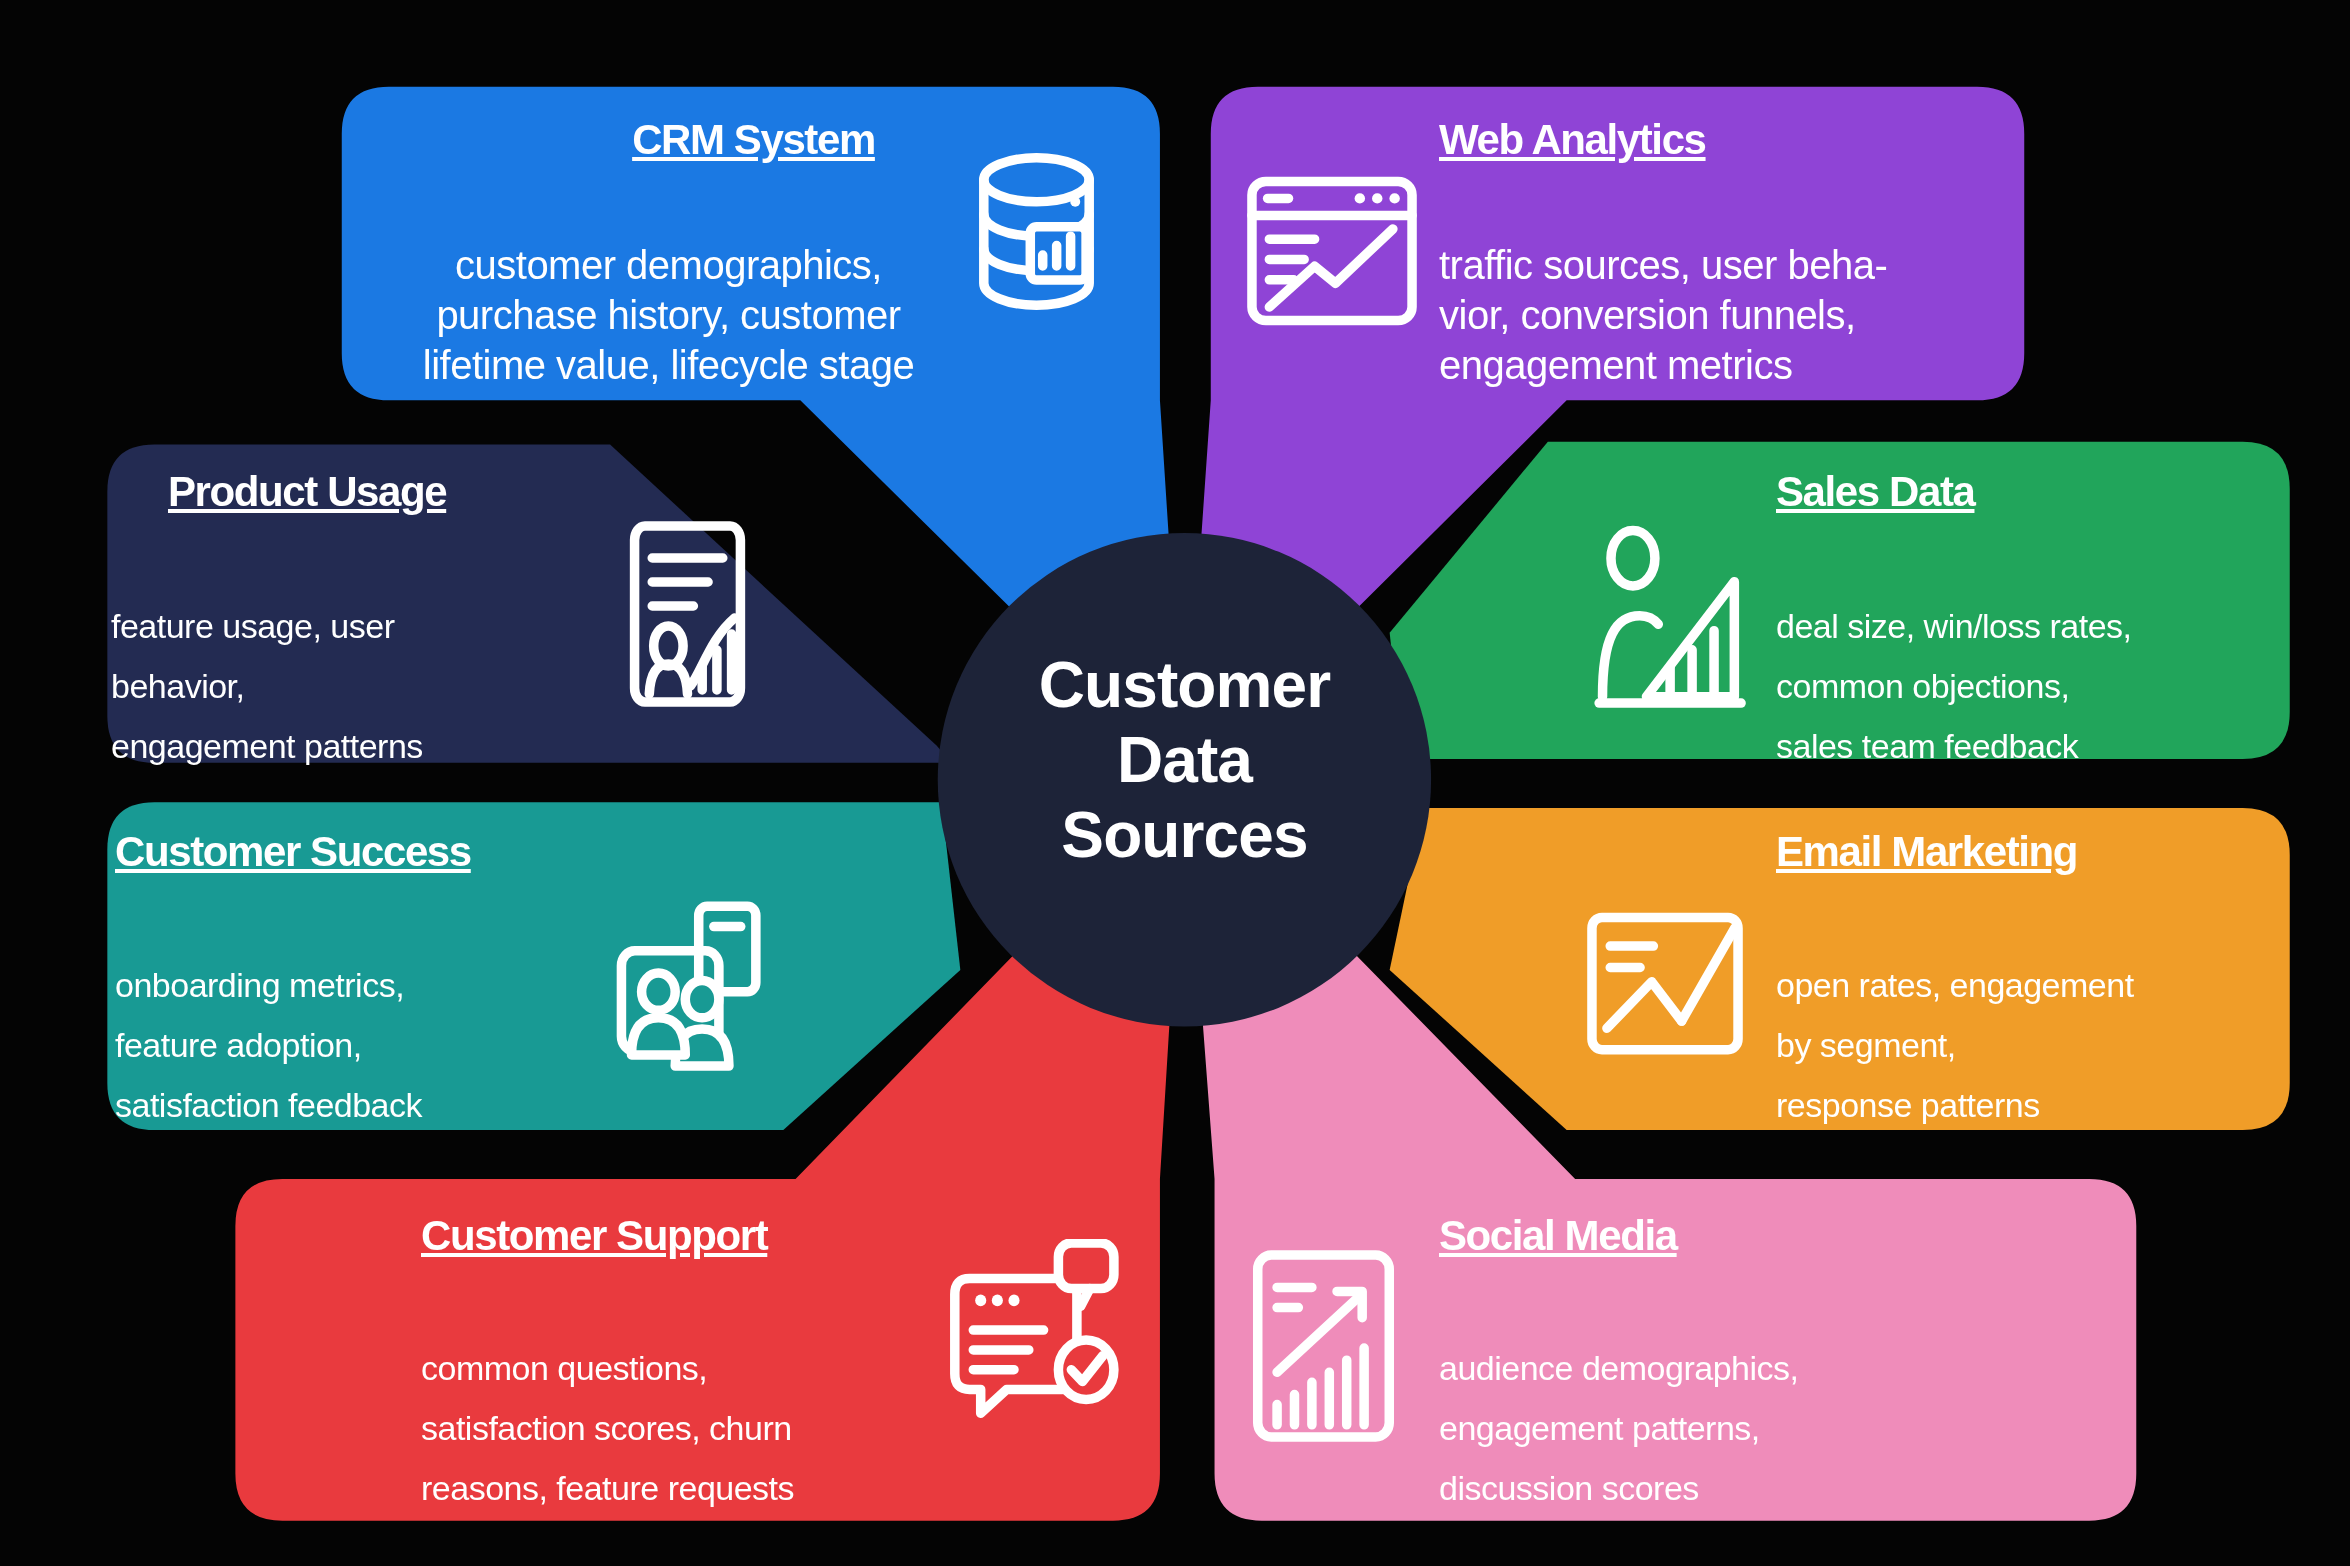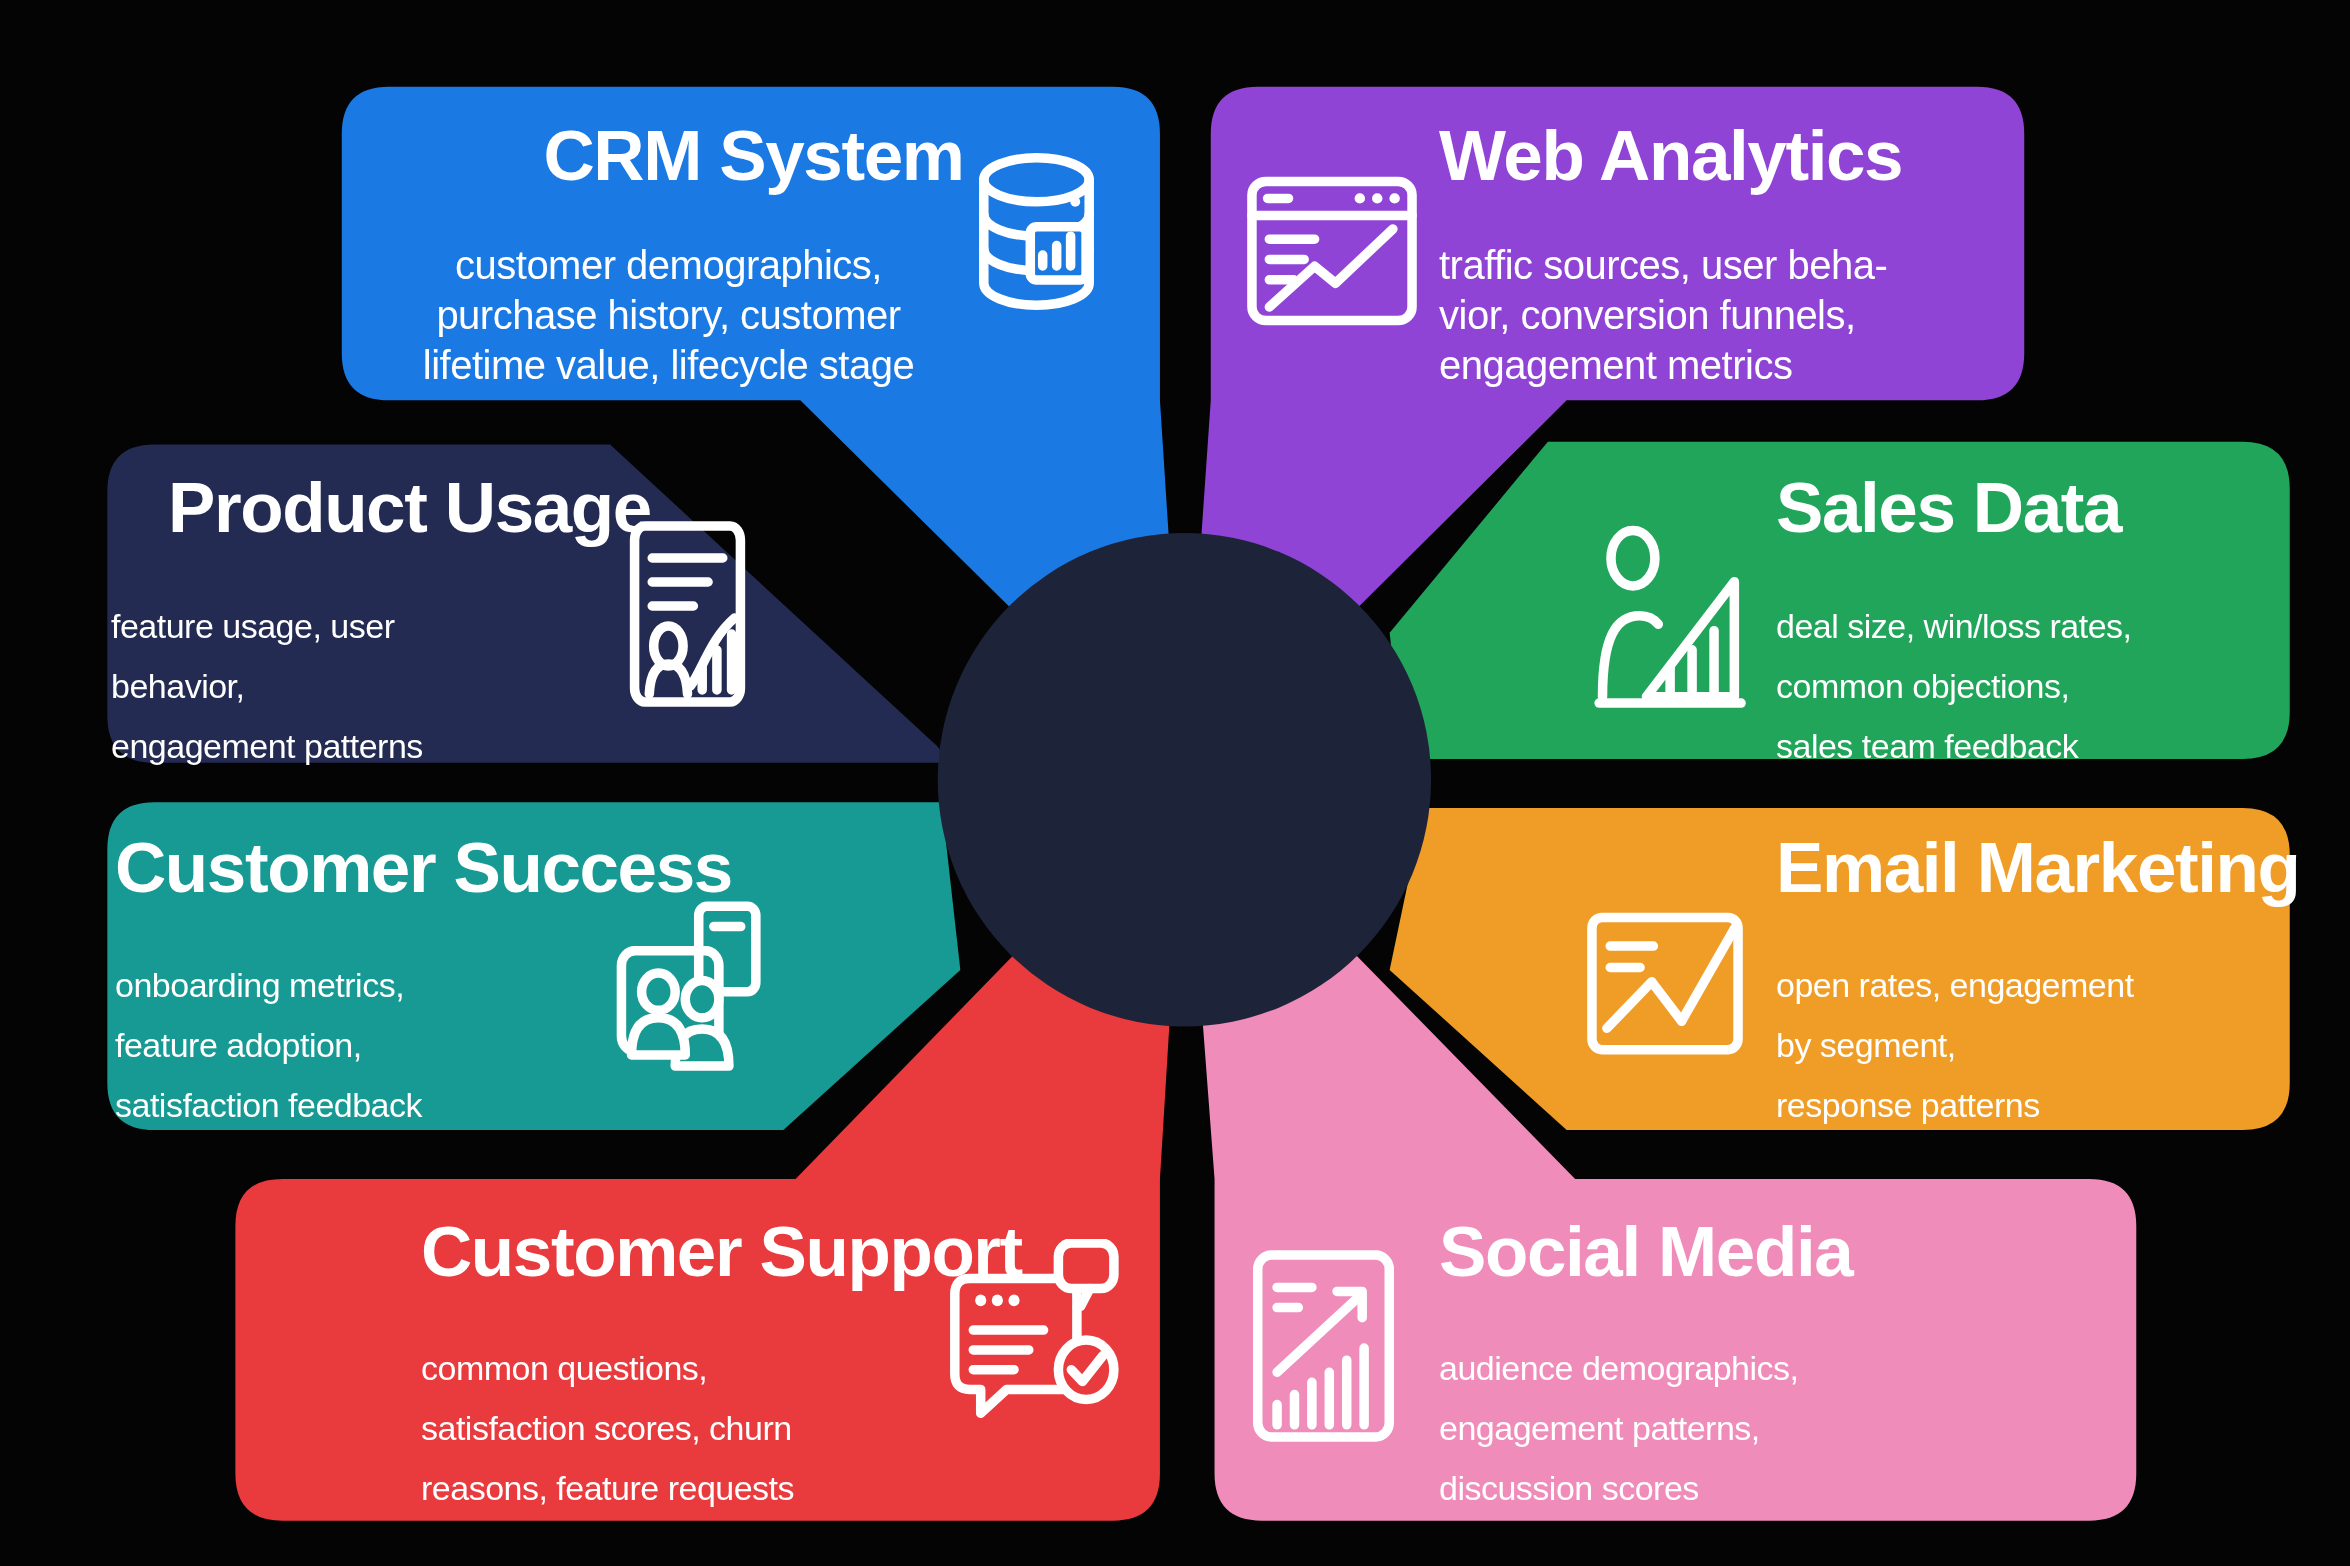--- a/index.html
+++ b/index.html
@@ -1,20 +1,20 @@
 <!DOCTYPE html>
 <html style="font-size:15px"><head>
 <meta charset="utf-8">
 <style>
   html,body{margin:0;padding:0;background:#000;}
   #stage{position:relative;width:2350px;height:1567px;background:#040404;overflow:hidden;
          font-family:"Liberation Sans",sans-serif;color:#fff;}
   #shapes{position:absolute;left:0;top:0;}
   .block-text{position:absolute;}
-  .title{font-weight:700;font-size:71px;letter-spacing:-1.4px;line-height:1.1;white-space:nowrap;}
+  .title{font-weight:700;font-size:42px;letter-spacing:-1.4px;line-height:1.1;white-space:nowrap;text-decoration:underline;}
   .body{font-weight:400;letter-spacing:-0.5px;margin-top:40px;}
   .body div{white-space:nowrap;}
   .body-top{font-size:40px;line-height:50px;}
   .body-std{font-size:34px;line-height:60px;}
   .center-label{position:absolute;left:883px;top:648px;width:603px;text-align:center;
                 font-weight:700;font-size:64px;line-height:75px;letter-spacing:-0.9px;}
   .ta-c{text-align:center;}
   .icon{position:absolute;}
   .icon *{stroke:#fff;stroke-width:9.5;stroke-linecap:round;stroke-linejoin:round;vector-effect:non-scaling-stroke;}
   .icon :not([fill]):not(.dot){fill:none;}
@@ -30,20 +30,25 @@
     <path d="M1336,92 H2100 Q2150,92 2150,142 V375 Q2150,425 2100,425 H1664 L1258,828 L1286,425 V142 Q1286,92 1336,92 Z" fill="#8f44d6"></path>
     <path d="M164,472 H648 L995,792 L1010,810 L164,810 Q114,810 114,760 V522 Q114,472 164,472 Z" fill="#232b52"></path>
     <path d="M1644,469 H2382 Q2432,469 2432,519 V756 Q2432,806 2382,806 H1490 L1476,672 L1644,469 Z" fill="#21a55b"></path>
     <path d="M164,852 H1000 L1020,1030 L832,1200 H164 Q114,1200 114,1150 V902 Q114,852 164,852 Z" fill="#189a94"></path>
     <path d="M1512,858 H2382 Q2432,858 2432,908 V1150 Q2432,1200 2382,1200 H1664 L1476,1030 L1512,858 Z" fill="#f09d28"></path>
     <path d="M300,1252 H845 L1258,828 L1232,1252 V1565 Q1232,1615 1182,1615 H300 Q250,1615 250,1565 V1302 Q250,1252 300,1252 Z" fill="#e93a3e"></path>
     <path d="M1290,1252 L1258,828 L1673,1252 H2219 Q2269,1252 2269,1302 V1565 Q2269,1615 2219,1615 H1340 Q1290,1615 1290,1565 Z" fill="#ef8cba"></path>
     <circle cx="1258" cy="828" r="262" fill="#1d2338"></circle>
   </svg>
 
+  <div class="center-label">
+    <div>Customer</div>
+    <div>Data</div>
+    <div>Sources</div>
+  </div>
 
   <div class="block-text ta-c" style="left:443px;top:117px;width:621px">
     <div class="title">CRM System</div>
   </div>
   <div class="block-text ta-c body body-top" style="left:358px;top:200px;width:621px">
     <div>customer demographics,</div>
     <div>purchase history, customer</div>
     <div>lifetime value, lifecycle stage</div>
   </div>
   <svg class="icon" style="left:959px;top:139px" width="155" height="185" viewBox="0 0 100 118" preserveAspectRatio="none">

